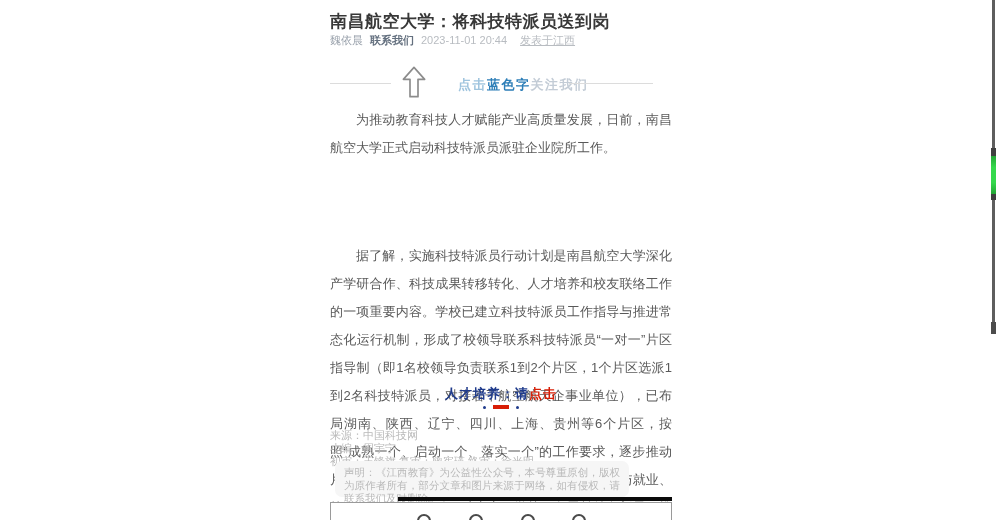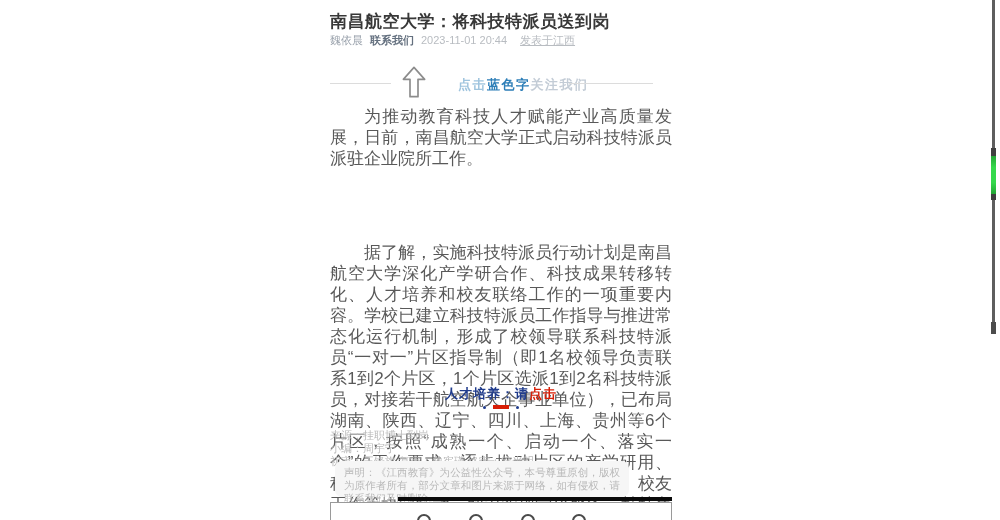--- a/index.html
+++ b/index.html
@@ -23,21 +23,21 @@
   .banner-line { position: absolute; top: 23px; height: 1px; background: #dcdcdc; }
   .banner-line.left { left: 0; width: 61px; }
   .banner-line.right { left: 239px; width: 84px; }
   .up-arrow { position: absolute; left: 72px; top: 5px; width: 24px; height: 34px; }
   .banner-text { position: absolute; left: 122px; top: 16px; font-size: 13px; font-weight: bold;
     letter-spacing: 1.5px; white-space: nowrap; margin-left: 6px; }
   .banner-text .t-light { color: #9fc4de; }
   .banner-text .t-blue { color: #2e7fb8; }
   .banner-text .t-gray { color: #c3ccd6; }
 
-  .body-para { position: absolute; left: 0; width: 342px; font-size: 17px; line-height: 21px;
+  .body-para { position: absolute; left: 0; width: 342px; font-size: 13px; line-height: 28px;
     color: #595959; text-align: justify; text-indent: 2em; }
   .para-1 { top: 106px; }
   .para-2 { top: 148px; }
   .para-3 { top: 242px; }
 
   .contact-line { position: absolute; left: 0; top: 385px; width: 342px; text-align: center;
     font-size: 13px; font-weight: bold; letter-spacing: 1px; }
   .contact-line .c-blue { color: #1f3b8c; }
   .contact-line .c-red { color: #d81e06; cursor: pointer; }
   .contact-deco { position: absolute; left: 0; top: 404px; width: 342px; height: 6px;
@@ -100,21 +100,21 @@
       <span class="c-blue">人才培养：请</span><span class="c-red">点击</span>
     </div>
     <div class="contact-deco">
       <span class="deco-dot"></span>
       <span class="deco-bar"></span>
       <span class="deco-dot"></span>
     </div>
 
 
     <div class="credits">
-      <div>来源：挂职博士到岗</div>
+      <div>来源：中国科技网</div>
       <div>小编：周宇宁</div>
       <div>初审：王锋旗  复审：曾宪瑛  终审：徐光明</div>
     </div>
 
     <div class="disclaimer-box">声明：《江西教育》为公益性公众号，本号尊重原创，版权为原作者所有，部分文章和图片来源于网络，如有侵权，请联系我们及时删除。</div>
 
     <div class="black-bar"></div>
 
     <div class="next-card">
       <span class="circle-icon ci-1"></span>

